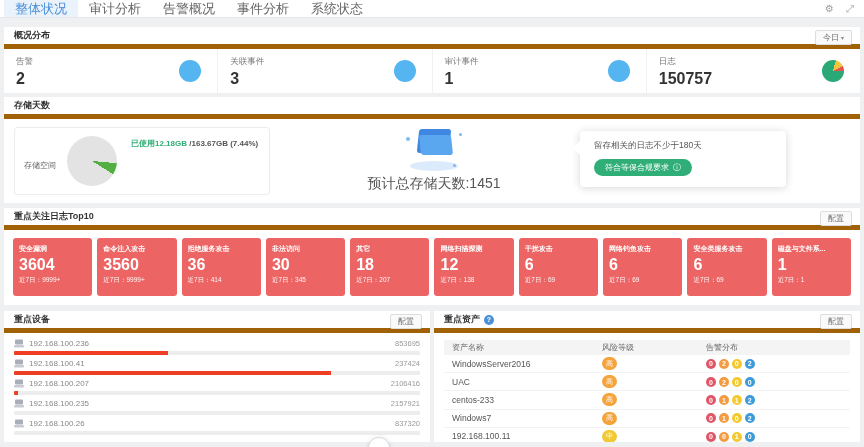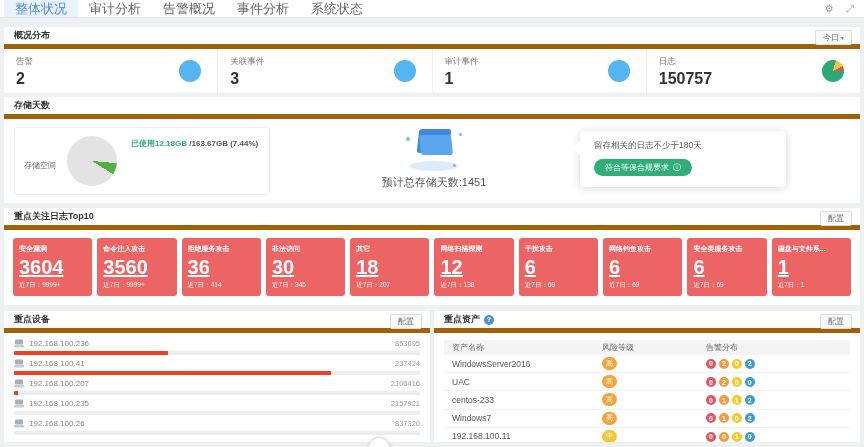--- a/index.html
+++ b/index.html
@@ -43,35 +43,35 @@
   .space-total { color:#555; }
   .storage-mid { position:absolute; left:300px; width:260px; top:6px; display:flex; flex-direction:column; align-items:center; }
   .folder-wrap { position:relative; width:60px; height:46px; }
   .folder-shadow { position:absolute; left:6px; bottom:0; width:48px; height:10px; border-radius:50%; background:#dcebfb; }
   .folder-back { position:absolute; left:14px; top:4px; width:32px; height:24px; border-radius:3px; background:#3f87e0; transform:skewX(-6deg); }
   .folder-front { position:absolute; left:16px; top:10px; width:32px; height:20px; border-radius:3px; background:#5aa7f0; transform:skewX(6deg); }
   .spark { position:absolute; border-radius:50%; background:#7fb9f2; }
   .s1 { width:4px; height:4px; left:2px; top:12px; }
   .s2 { width:3px; height:3px; right:2px; top:8px; }
   .s3 { width:3px; height:3px; right:8px; bottom:4px; }
-  .storage-days { font-size:11px; color:#555; margin-top:4px; }
+  .storage-days { font-size:14px; color:#555; margin-top:4px; }
   .tip-card { position:absolute; right:74px; top:12px; width:206px; height:56px; background:#fff; border-radius:4px;
     box-shadow:0 1px 8px rgba(0,0,0,.16); padding:9px 14px; }
   .tip-card:before { content:""; position:absolute; left:-5px; top:12px; width:10px; height:10px; background:#fff; transform:rotate(45deg); }
   .tip-text { font-size:8.5px; color:#555; }
   .tip-btn { margin-top:7px; display:inline-flex; align-items:center; gap:4px; background:#2fae77; color:#fff;
     font-size:8px; border:none; border-radius:10px; padding:3px 11px; cursor:pointer; }
   .info-glyph { font-size:8px; }
 
   
   #toplogs { margin-top:5px; }
   .logs-row { display:flex; gap:5px; padding:8px 9px 9px; }
   .log-card { flex:1; min-width:0; background:#ed6464; border-radius:3px; color:#fff; padding:6px 6px 5px; height:58px; }
   .log-name { font-size:7px; font-weight:bold; white-space:nowrap; overflow:hidden; }
-  .log-value { font-size:20px; font-weight:bold; line-height:1.35;text-decoration:underline; }
+  .log-value { font-size:16px; font-weight:bold; line-height:1.35; }
   .log-recent { font-size:6.5px; opacity:.95; white-space:nowrap; }
 
   
   .bottom { display:flex; gap:4px; margin:6px 4px 0; }
   .half { flex:1; background:#fff; height:131px; overflow:hidden; }
 
   
   .dev-list { padding:2px 10px 0; }
   .dev-row { padding-top:4px; }
   .dev-top { display:flex; justify-content:space-between; align-items:center; }

